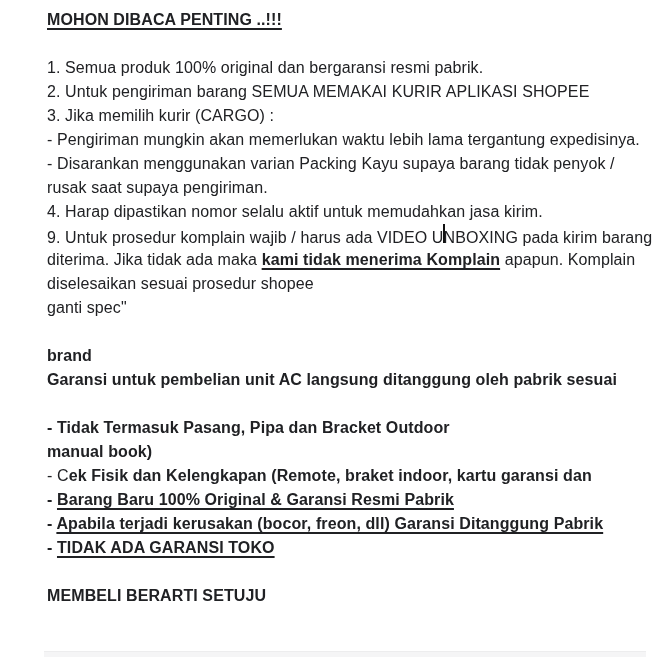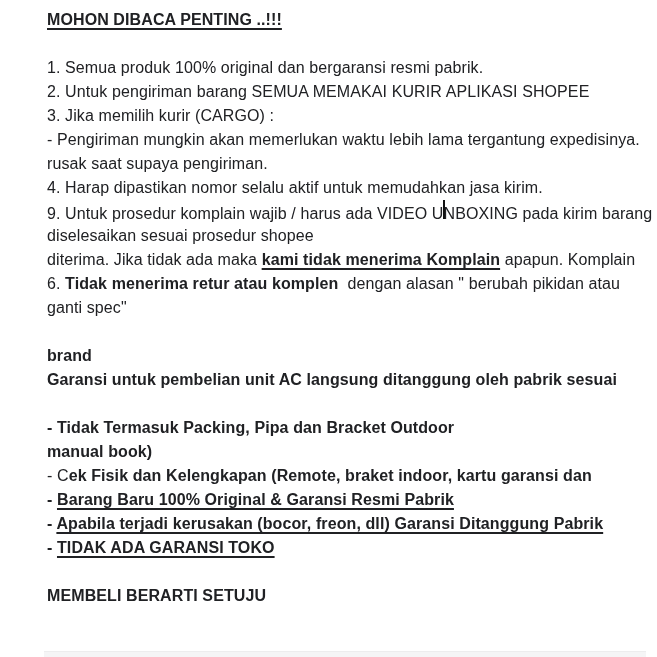--- a/index.html
+++ b/index.html
@@ -58,32 +58,32 @@
 <body>
 
 <div class="page">
   <div class="doc">
       <div class="line"><span class="b u">MOHON DIBACA PENTING ..!!!</span></div>
       <div class="line"></div>
       <div class="line"><span>1. Semua produk 100% original dan bergaransi resmi pabrik.</span></div>
       <div class="line"><span>2. Untuk pengiriman barang SEMUA MEMAKAI KURIR APLIKASI SHOPEE</span></div>
       <div class="line"><span>3. Jika memilih kurir (CARGO) :</span></div>
       <div class="line"><span>- Pengiriman mungkin akan memerlukan waktu lebih lama tergantung expedisinya.</span></div>
+      <div class="line"><span>- Disarankan menggunakan varian Packing Kayu supaya barang tidak penyok /</span></div>
       <div class="line"><span>rusak saat supaya pengiriman.</span></div>
       <div class="line"><span>4. Harap dipastikan nomor selalu aktif untuk memudahkan jasa kirim.</span></div>
       <div class="line"><span>9. Untuk prosedur komplain wajib / harus ada VIDEO U</span><span class="caret"></span><span>NBOXING pada kirim barang</span></div>
+      <div class="line"><span>diterima. Jika tidak ada maka </span><span class="b u">kami tidak menerima Komplain</span><span> apapun. Komplain</span></div>
       <div class="line"><span>diselesaikan sesuai prosedur shopee</span></div>
-      <div class="line"><span>diterima. Jika tidak ada maka </span><span class="b u">kami tidak menerima Komplain</span><span> apapun. Komplain</span></div>
-      <div class="line"><span>6. </span><span class="b">Tidak menerima retur atau komplen</span><span>  dengan alasan " berubah pikidan atau</span></div>
       <div class="line"><span>ganti spec"</span></div>
       <div class="line"></div>
       <div class="line"><span class="b">brand</span></div>
       <div class="line"><span class="b">Garansi untuk pembelian unit AC langsung ditanggung oleh pabrik sesuai</span></div>
       <div class="line"></div>
-      <div class="line"><span class="b">- Tidak Termasuk Packing, Pipa dan Bracket Outdoor</span></div>
+      <div class="line"><span class="b">- Tidak Termasuk Pasang, Pipa dan Bracket Outdoor</span></div>
       <div class="line"><span class="b">manual book)</span></div>
       <div class="line"><span>- C</span><span class="b">ek Fisik dan Kelengkapan (Remote, braket indoor, kartu garansi dan</span></div>
       <div class="line"><span class="b">- </span><span class="b u">Barang Baru 100% Original &amp; Garansi Resmi Pabrik</span></div>
       <div class="line"><span class="b">- </span><span class="b u">Apabila terjadi kerusakan (bocor, freon, dll) Garansi Ditanggung Pabrik</span></div>
       <div class="line"><span class="b">- </span><span class="b u">TIDAK ADA GARANSI TOKO</span></div>
       <div class="line"></div>
       <div class="line"><span class="b">MEMBELI BERARTI SETUJU</span></div>
     </div>
   <div class="bottom-divider"></div>
 </div>

